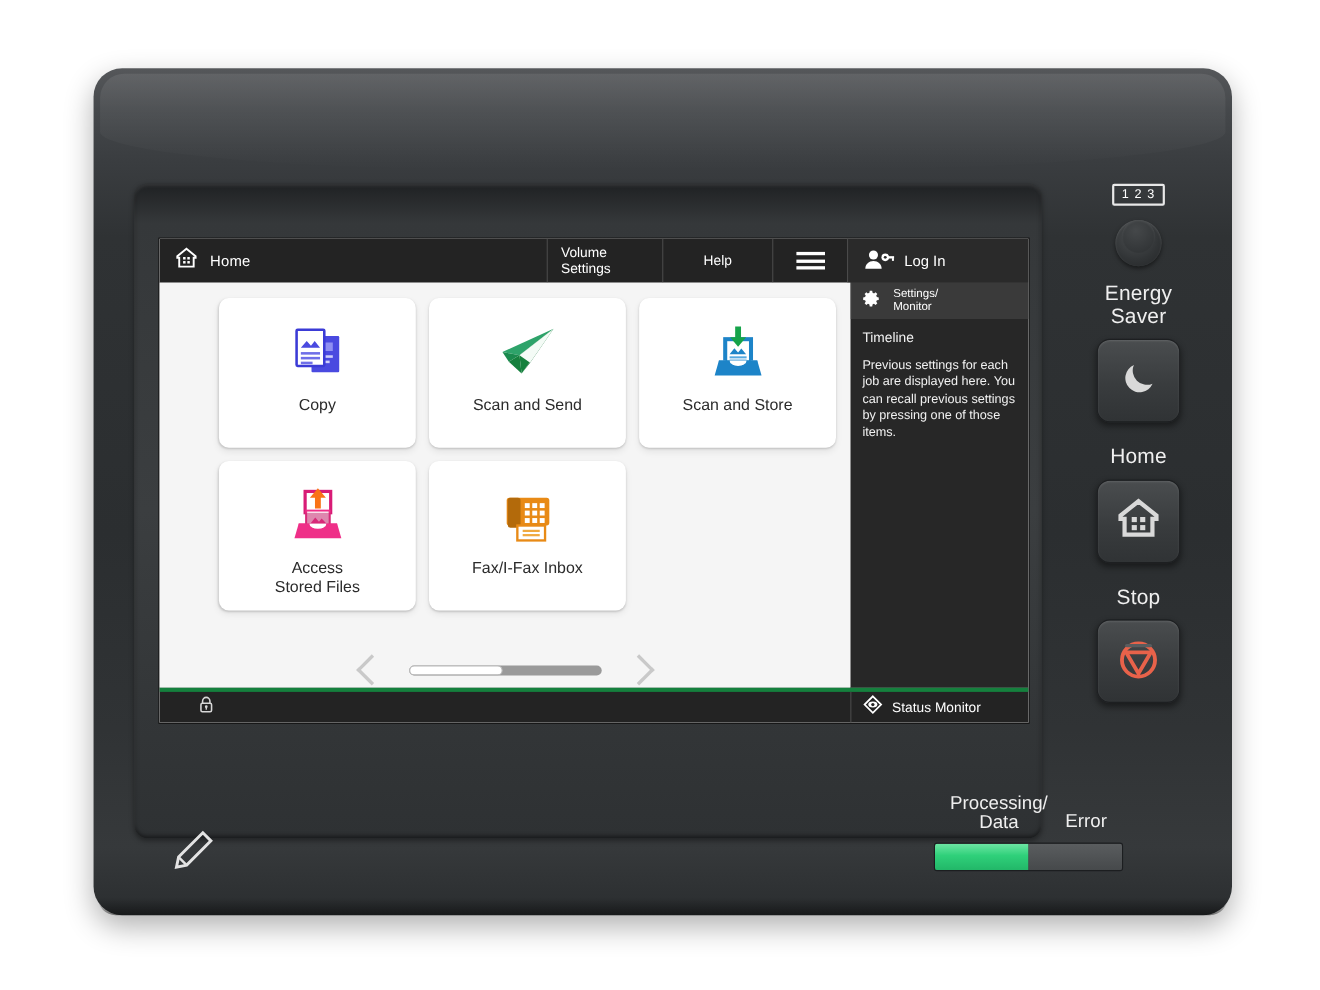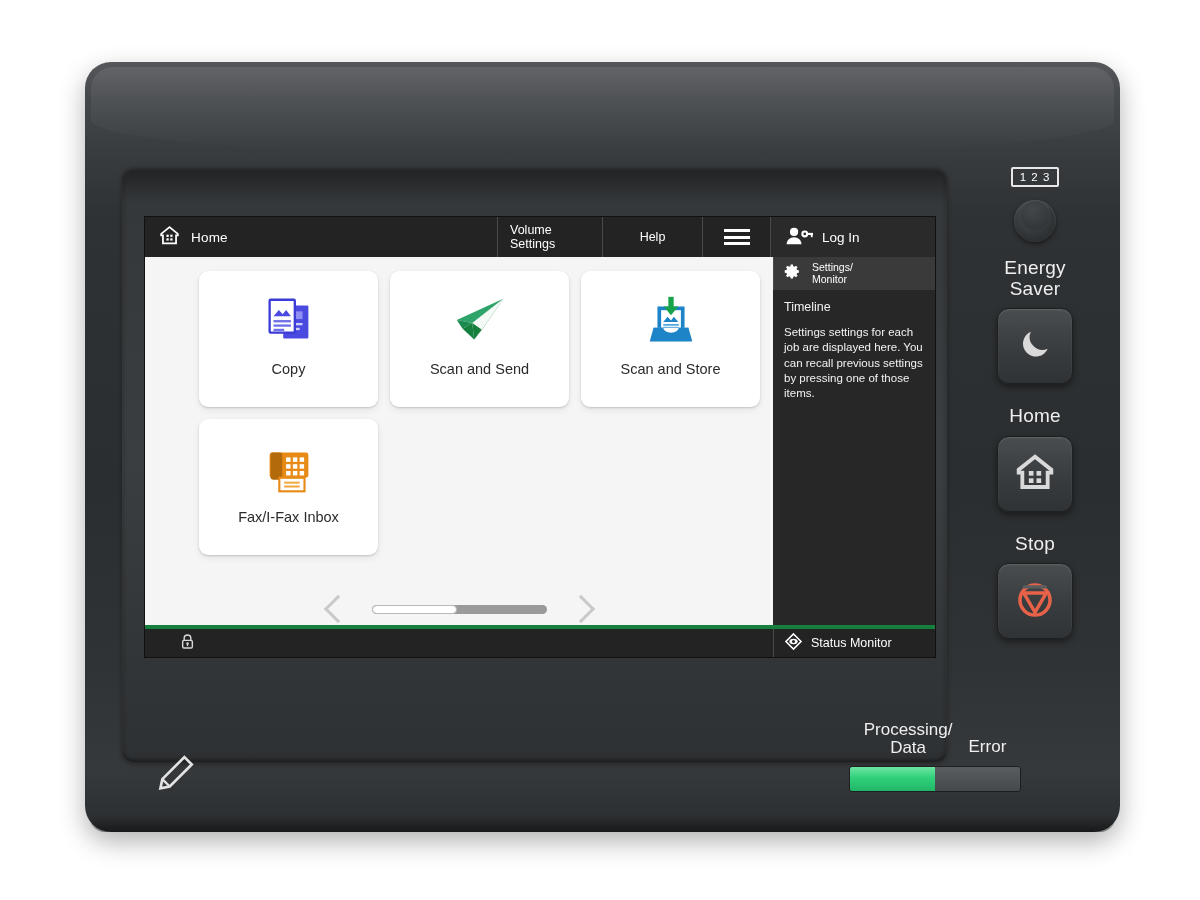--- a/index.html
+++ b/index.html
@@ -272,20 +272,39 @@
                 <path d="M32 6v12" stroke="#16a34a" stroke-width="5.5"></path>
                 <path d="M24.5 16 32 25l7.5-9z" fill="#16a34a"></path>
                 <path d="M14 38h36v12H14z" fill="#1d84c8"></path>
                 <path d="M14 38 10 52h44l-4-14z" fill="#1d84c8"></path>
                 <path d="M24 38h16a8 5 0 01-16 0z" fill="#fff"></path>
               </svg>
             </div>
             <div class="tlabel">Scan and Store</div>
           </div>
 
+          <div class="tile">
+            <div class="art">
+              <svg width="62" height="62" viewBox="0 0 64 64">
+                <rect x="20" y="8" width="24" height="20" fill="none" stroke="#d81b76" stroke-width="3"></rect>
+                <path d="M32 24V12" stroke="#f97316" stroke-width="5.5"></path>
+                <path d="M24.5 14 32 5l7.5 9z" fill="#f97316"></path>
+                <rect x="21" y="26" width="22" height="16" fill="#fff" stroke="#ef2f88" stroke-width="1.8"></rect>
+                <path d="M25 38l4.5-5.5 3.5 4 2.5-3.2 4.5 4.7z" fill="#ef2f88"></path>
+                <path d="M14 38h36v12H14z" fill="#ef2f88"></path>
+                <path d="M14 38 10 52h44l-4-14z" fill="#ef2f88"></path>
+                <path d="M24 38h16a8 5 0 01-16 0z" fill="#fff"></path>
+                <path d="M20 28h24v10H20z" fill="#c2256b" opacity="0.55"></path>
+              </svg>
+            </div>
+            <div class="tlabel">
+              <span>Access</span><br>
+              <span>Stored Files</span>
+            </div>
+          </div>
 
           <div class="tile">
             <div class="art">
               <svg width="62" height="62" viewBox="0 0 64 64">
                 <rect x="12" y="14" width="40" height="26" rx="2.5" fill="#e88a16"></rect>
                 <rect x="13" y="14" width="12" height="28" rx="2.5" fill="#b36a0b"></rect>
                 <rect x="29" y="19" width="4.6" height="4.6" fill="#fff"></rect>
                 <rect x="36" y="19" width="4.6" height="4.6" fill="#fff"></rect>
                 <rect x="43" y="19" width="4.6" height="4.6" fill="#fff"></rect>
                 <rect x="29" y="26" width="4.6" height="4.6" fill="#fff"></rect>
@@ -321,21 +340,21 @@
               <path d="M21 13.6v-3.2l-2.5-.4a6.9 6.9 0 00-.8-1.9l1.5-2-2.3-2.3-2 1.5a6.9 6.9 0 00-1.9-.8L12.6 2H9.4L9 4.5a6.9 6.9 0 00-1.9.8l-2-1.5-2.3 2.3 1.5 2a6.9 6.9 0 00-.8 1.9L1 10.4v3.2l2.5.4c.2.7.5 1.3.8 1.9l-1.5 2 2.3 2.3 2-1.5c.6.4 1.2.6 1.9.8l.4 2.5h3.2l.4-2.5c.7-.2 1.3-.5 1.9-.8l2 1.5 2.3-2.3-1.5-2c.4-.6.6-1.2.8-1.9l2.5-.4z"></path>
             </svg>
           </span>
           <span class="stext">
             <span>Settings/</span><br>
             <span>Monitor</span>
           </span>
         </div>
         <div class="side-body">
           <div class="side-title">Timeline</div>
-          <div class="side-desc">Settings settings for each job are displayed here. You can recall previous settings by pressing one of those items.</div>
+          <div class="side-desc">Previous settings for each job are displayed here. You can recall previous settings by pressing one of those items.</div>
         </div>
       </div>
     </div>
 
     <div class="statusbar">
       <div class="sb-left">
         <span>
           <svg width="15" height="17" viewBox="0 0 18 20">
             <path d="M5 9V6.2a4 4 0 018 0V9" fill="none" stroke="#d8d8d8" stroke-width="1.7"></path>
             <rect x="3.2" y="8.6" width="11.6" height="9.2" rx="1.6" fill="none" stroke="#d8d8d8" stroke-width="1.7"></rect>

